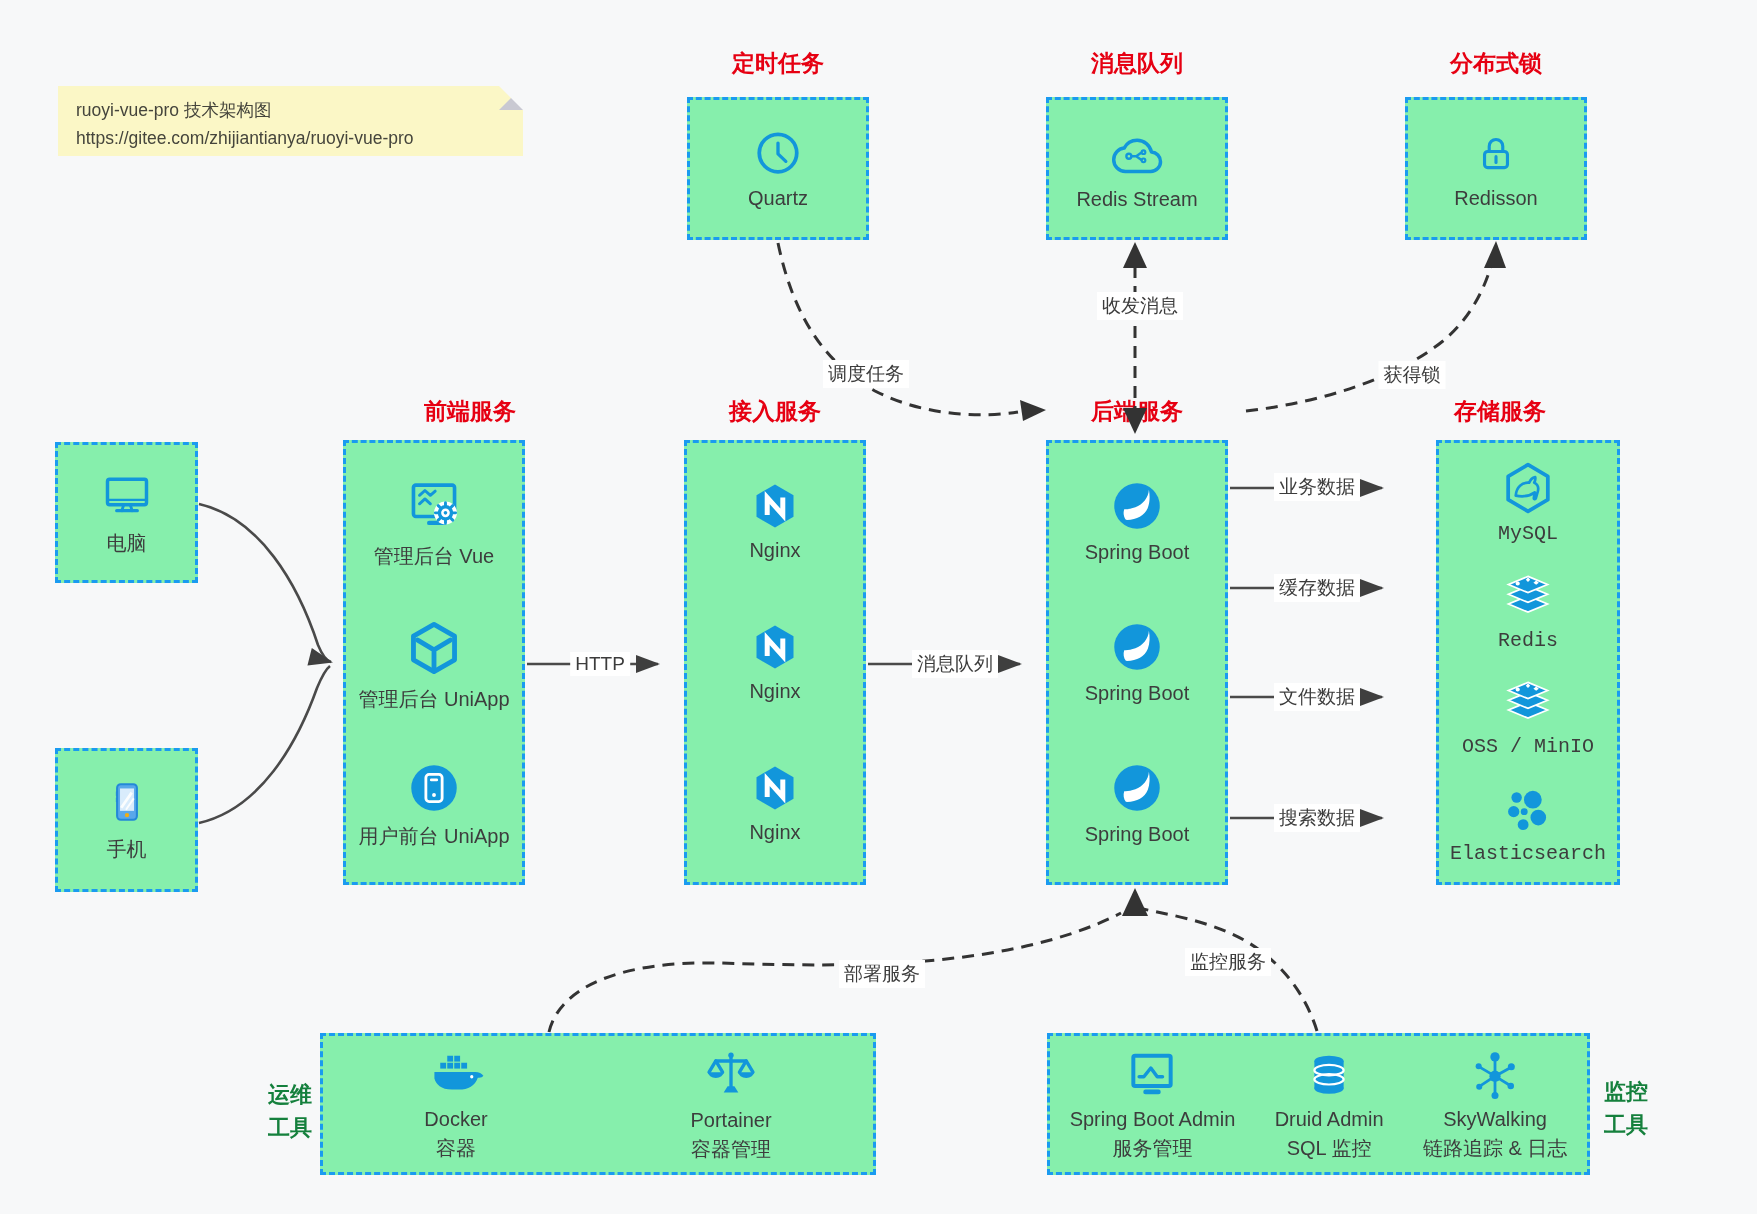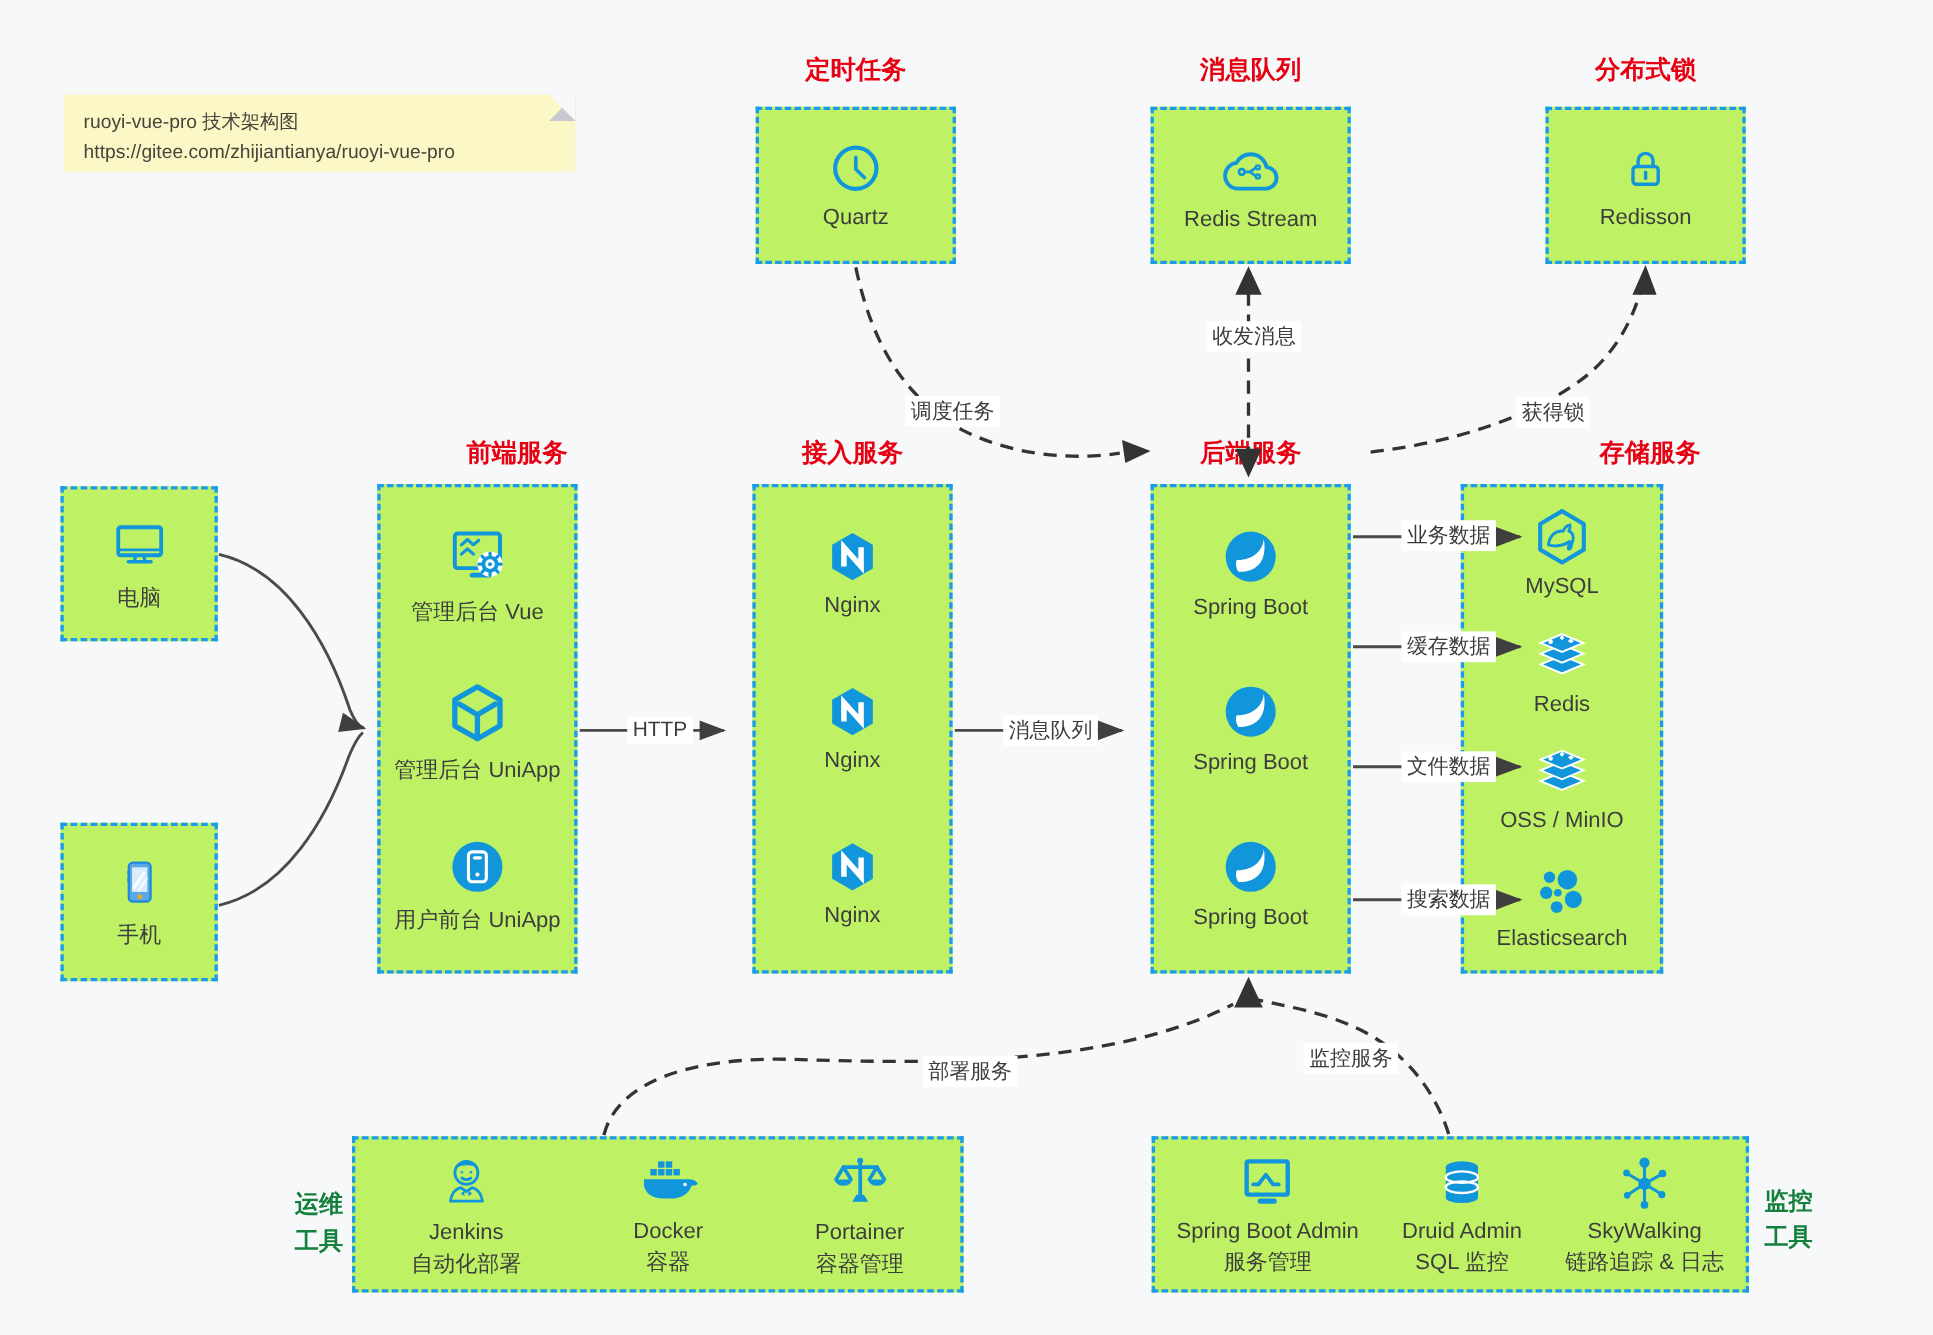--- a/index.html
+++ b/index.html
@@ -1,18 +1,18 @@
 <!DOCTYPE html>
 <html><head>
 <meta charset="utf-8">
 <style>
   html,body{margin:0;padding:0;background:#f7f8f9;}
   .canvas{position:relative;width:1757px;height:1214px;background:#f7f8f9;overflow:hidden;
           font-family:"Liberation Sans","DejaVu Sans",sans-serif;}
-  .box{position:absolute;border:3px dashed #1a9bf0;background:#bef264;box-sizing:border-box;}
+  .box{position:absolute;border:3px dashed #1a9bf0;background:#86efac;box-sizing:border-box;}
   .col{display:flex;flex-direction:column;align-items:center;justify-content:space-around;padding:8px 0;}
   .row{display:flex;flex-direction:row;align-items:center;justify-content:space-around;}
   .svc-item{display:flex;flex-direction:column;align-items:center;gap:9px;}
   .item-label{font-size:20px;color:#3d3d3d;white-space:nowrap;}
   .tool-item{display:flex;flex-direction:column;align-items:center;gap:3px;text-align:center;}
   .tool-name,.tool-desc{font-size:20px;color:#3d3d3d;line-height:1.3;white-space:nowrap;}
   .group-title{position:absolute;transform:translateX(-50%);color:#e60012;font-size:23px;font-weight:bold;white-space:nowrap;}
   .side-title{position:absolute;color:#15803d;font-size:22px;font-weight:bold;line-height:1.5;text-align:center;white-space:nowrap;}
   .edge-label{position:absolute;transform:translate(-50%,-50%);font-size:19px;color:#3c3c3c;background:#fff;padding:1px 5px;white-space:nowrap;z-index:5;}
   .note{position:absolute;left:58px;top:86px;width:465px;height:70px;background:#fbf7c6;
@@ -201,21 +201,21 @@
     </div>
     <div class="svc-item">
       <svg class="ic" viewBox="0 0 48 48" width="52" height="52">
         <circle cx="24" cy="24" r="21" fill="#1296db"></circle>
         <path d="M35 9 c-0.5 7.5 -5.5 13.5 -12.5 16.2 c-4 1.5 -7.6 1.9 -10.3 1.7 c-1.1 3.4 -0.6 7 1.5 9.9 c9.8 0.3 17.3 -3.8 20.3 -11.2 c1.9 -4.8 2 -11 1 -16.6z" fill="#ffffff"></path>
       </svg>
       <div class="item-label">Spring Boot</div>
     </div>
   </div>
 
-  <div class="box col" style="left:1328px;top:440px;width:184px;height:445px;padding:4px 0;">
+  <div class="box col" style="left:1436px;top:440px;width:184px;height:445px;padding:4px 0;font-family:Liberation Mono, monospace;">
     <div class="svc-item" style="gap:6px;">
       <svg class="ic" viewBox="0 0 48 48" width="56" height="56">
         <g fill="none" stroke="#1296db" stroke-linecap="round" stroke-linejoin="round">
           <polygon points="24,4 41,14 41,34 24,44 7,34 7,14" stroke-width="3.2"></polygon>
           <path d="M13.5 30.5 c0.5 -7.5 5.5 -11.5 11.5 -11 c1 -2.5 2.8 -4.3 5.2 -4.8 c0.3 1.6 -0.1 3.3 -0.9 4.7 c2.9 1.4 4 4.3 3.1 7.6 l-1.7 5.8 c-0.4 1.2 -1.9 0.9 -1.7 -0.3 l0.8 -4.8 c-4.5 3.2 -10.8 4 -16.3 2.8z" stroke-width="2.3"></path>
         </g>
       </svg>
       <div class="item-label">MySQL</div>
     </div>
     <div class="svc-item" style="gap:6px;">
@@ -249,35 +249,20 @@
           <circle cx="19.5" cy="37.5" r="5"></circle>
           <circle cx="33.5" cy="31" r="7.2"></circle>
           <circle cx="20.5" cy="25.5" r="3.2"></circle>
         </g>
       </svg>
       <div class="item-label">Elasticsearch</div>
     </div>
   </div>
 
   <div class="box row" style="left:320px;top:1033px;width:556px;height:142px;">
-    <div class="tool-item">
-      <svg class="ic" viewBox="0 0 48 48" width="56" height="58">
-        <g fill="none" stroke="#1296db" stroke-width="2.2" stroke-linecap="round" stroke-linejoin="round">
-          <circle cx="24" cy="16.5" r="9"></circle>
-          <path d="M20.5 20.5 q3.5 2.5 7 0"></path>
-          <path d="M11.5 38.5 q1.5 -9 8 -10.5 l4.5 3 l4.5 -3 q6.5 1.5 8 10.5z"></path>
-        </g>
-        <path d="M15.5 13 q2 -6.5 9.5 -6 q7 0.5 8.5 6 q-4 -2.5 -9 -2.5 q-5.5 0 -9 2.5z" fill="#1296db"></path>
-        <circle cx="20.5" cy="16" r="1" fill="#1296db"></circle>
-        <circle cx="27.5" cy="16" r="1" fill="#1296db"></circle>
-        <path d="M22.5 30.5 l-3 2 l3 2z M25.5 30.5 l3 2 l-3 2z" fill="#1296db"></path>
-      </svg>
-      <div class="tool-name">Jenkins</div>
-      <div class="tool-desc">自动化部署</div>
-    </div>
     <div class="tool-item">
       <svg class="ic" viewBox="0 0 48 48" width="62" height="56">
         <g fill="#1296db">
           <rect x="10.5" y="13.5" width="5" height="5"></rect>
           <rect x="16.5" y="13.5" width="5" height="5"></rect>
           <rect x="22.5" y="13.5" width="5" height="5"></rect>
           <rect x="28.5" y="13.5" width="5" height="5"></rect>
           <rect x="16.5" y="7.5" width="5" height="5"></rect>
           <rect x="22.5" y="7.5" width="5" height="5"></rect>
           <path d="M5.5 21.5 h35 c3.2 0 5.6 1.2 7 3.2 c-0.8 1.3 -2.6 1.9 -4.8 1.6 c-2.3 6.8 -8.3 10.2 -16.2 10.2 h-6 c-9.5 0 -13.5 -4.5 -15 -9.5z"></path>

